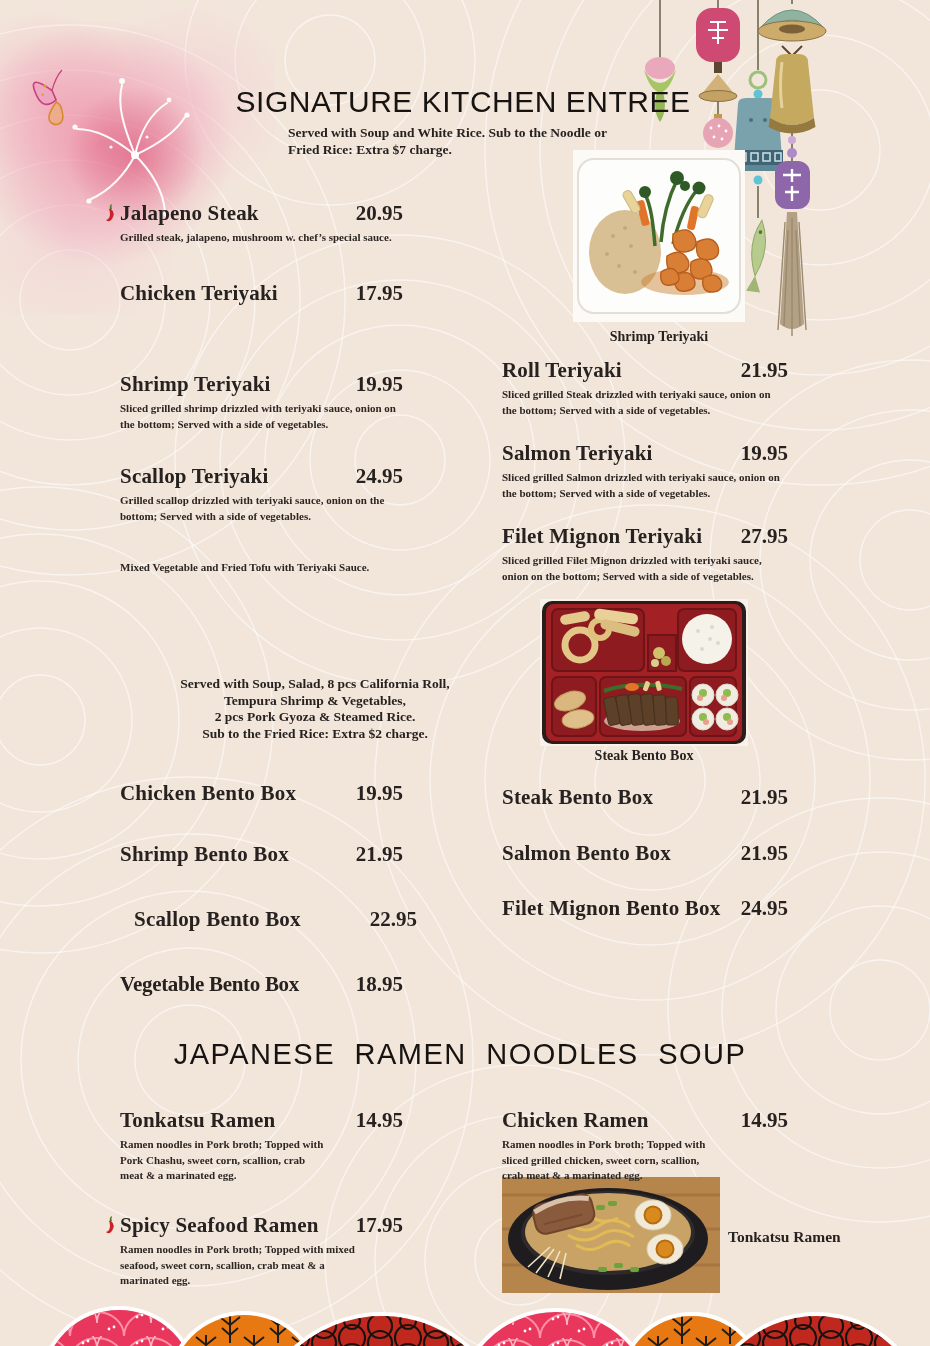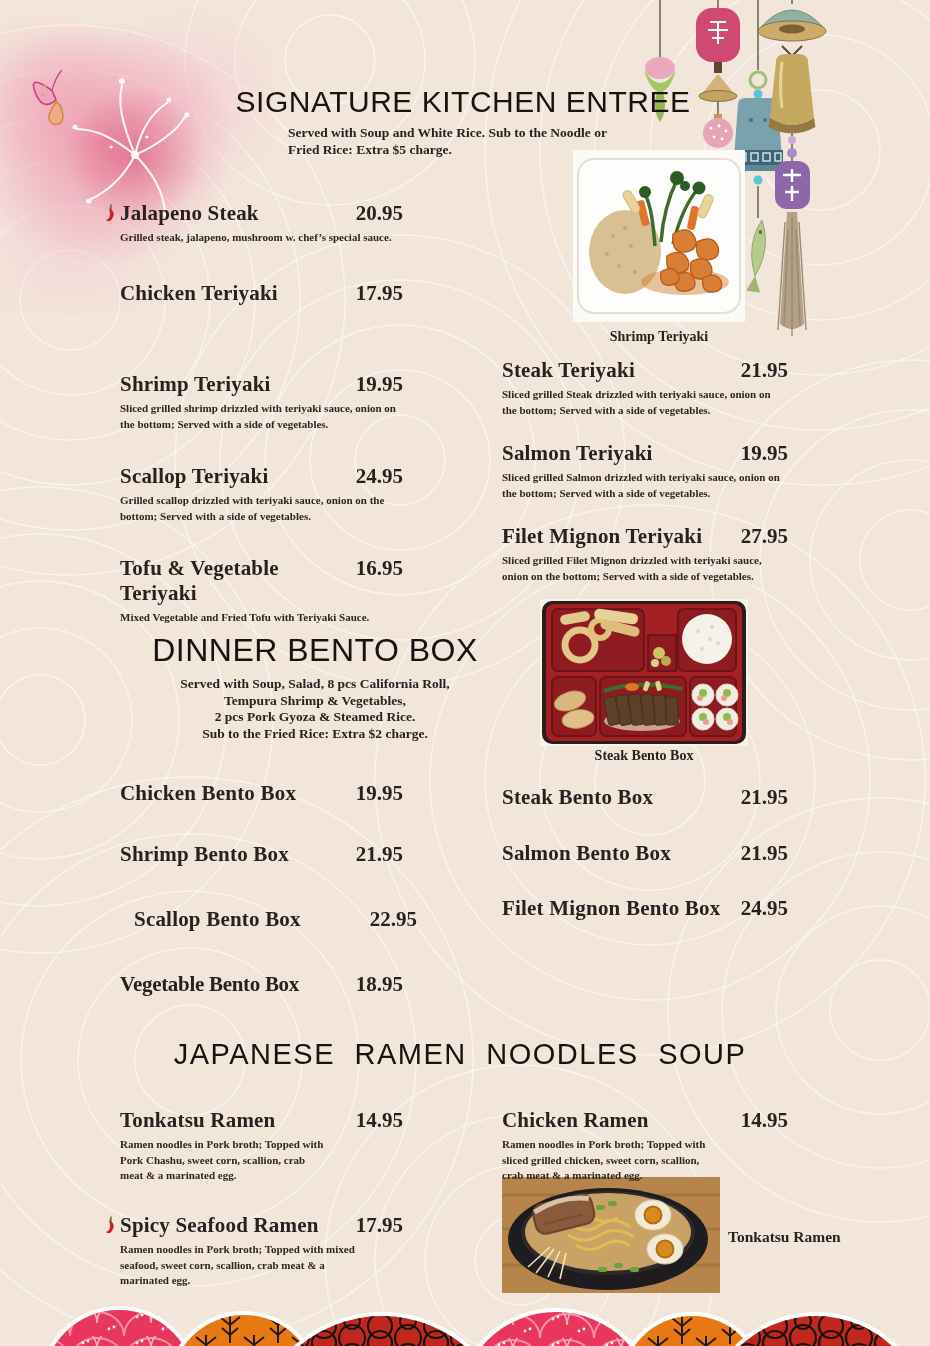--- a/index.html
+++ b/index.html
@@ -213,21 +213,21 @@
         <path d="M155 222 L148 330"></path>
         <path d="M162 218 L162 336"></path>
         <path d="M169 222 L176 330"></path>
         <path d="M158 230 L154 326"></path>
         <path d="M166 230 L170 326"></path>
       </g>
   </svg>
 
   <div class="sec-title" style="left:233px;top:84px;width:460px;font-size:30px;line-height:36px;">SIGNATURE KITCHEN ENTREE</div>
   <div class="sub" style="left:288px;top:124px;width:360px;">Served with Soup and White Rice. Sub to the Noodle or
-Fried Rice: Extra $5 charge.</div>
+Fried Rice: Extra $7 charge.</div>
 
   <div class="photo" style="left:573px;top:150px;width:172px;height:172px;">
     <svg width="172" height="172" viewBox="0 0 172 172">
       <rect width="172" height="172" fill="#fbfaf7"></rect>
       <rect x="5" y="9" width="162" height="154" rx="16" fill="#fdfdfb" stroke="#e4ded6" stroke-width="2"></rect>
       <ellipse cx="52" cy="102" rx="36" ry="42" fill="#d9c094"></ellipse>
       <g fill="#c4a876">
           <circle cx="40" cy="86" r="2"></circle>
           <circle cx="58" cy="96" r="2"></circle>
           <circle cx="46" cy="116" r="2"></circle>
@@ -297,30 +297,26 @@
   </div>
   <div class="mi" style="left:120px;top:464px;width:283px;">
     <div class="row">
         <span class="iname">Scallop Teriyaki</span>
         <span class="iprice">24.95</span>
       </div>
     <div class="desc">Grilled scallop drizzled with teriyaki sauce, onion on the
 bottom; Served with a side of vegetables.</div>
   </div>
   <div class="mi" style="left:120px;top:556px;width:283px;">
-    <div class="row">
-        <span class="iname">Tofu &amp; Vegetable Teriyaki</span>
-        <span class="iprice">16.95</span>
-      </div>
     <div class="desc">Mixed Vegetable and Fried Tofu with Teriyaki Sauce.</div>
   </div>
 
   <div class="mi" style="left:502px;top:358px;width:286px;">
     <div class="row">
-        <span class="iname">Steak Teriyaki</span>
+        <span class="iname">Roll Teriyaki</span>
         <span class="iprice">21.95</span>
       </div>
     <div class="desc">Sliced grilled Steak drizzled with teriyaki sauce, onion on
 the bottom; Served with a side of vegetables.</div>
   </div>
   <div class="mi" style="left:502px;top:441px;width:286px;">
     <div class="row">
         <span class="iname">Salmon Teriyaki</span>
         <span class="iprice">19.95</span>
       </div>
@@ -329,21 +325,20 @@
   </div>
   <div class="mi" style="left:502px;top:524px;width:286px;">
     <div class="row">
         <span class="iname">Filet Mignon Teriyaki</span>
         <span class="iprice">27.95</span>
       </div>
     <div class="desc">Sliced grilled Filet Mignon drizzled with teriyaki sauce,
 onion on the bottom; Served with a side of vegetables.</div>
   </div>
 
-  <div class="sec-title" style="left:115px;top:630px;width:400px;font-size:32px;line-height:40px;">DINNER BENTO BOX</div>
   <div class="sub" style="left:115px;top:676px;width:400px;text-align:center;line-height:16.5px;">Served with Soup, Salad, 8 pcs California Roll,
 Tempura Shrimp &amp; Vegetables,
 2 pcs Pork Gyoza &amp; Steamed Rice.
 Sub to the Fried Rice: Extra $2 charge.</div>
 
   <div class="photo" style="left:540px;top:599px;width:208px;height:147px;">
     <svg width="208" height="147" viewBox="0 0 208 147">
       <rect width="208" height="147" fill="#f7f3ec"></rect>
       <rect x="2" y="2" width="204" height="143" rx="10" fill="#2a1d1a"></rect>
       <rect x="6" y="5" width="196" height="137" rx="8" fill="#a32125"></rect>

